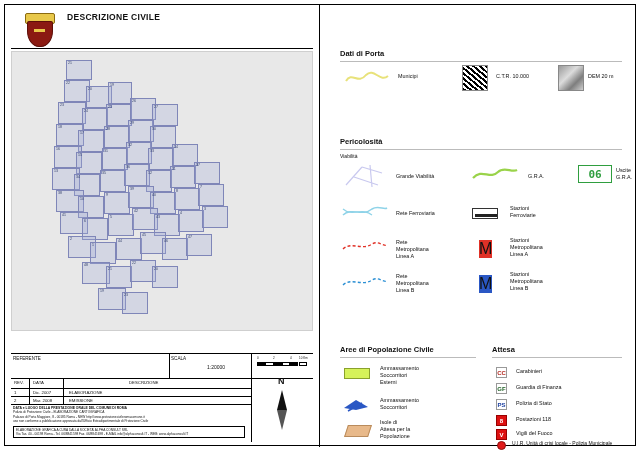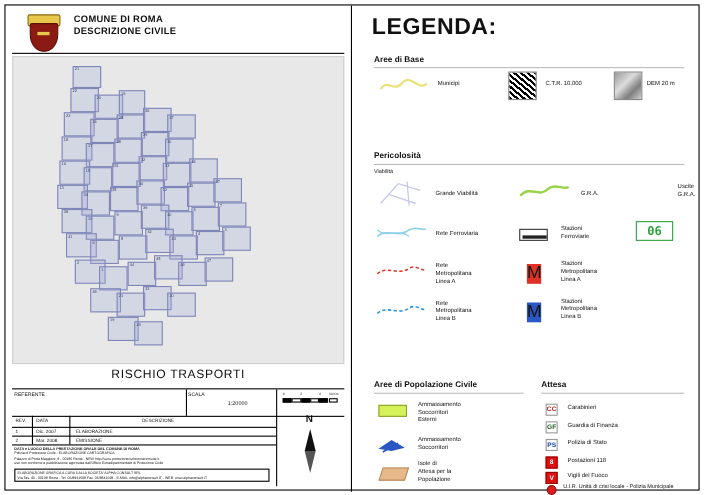--- a/index.html
+++ b/index.html
@@ -111,21 +111,21 @@
   .sw{position:absolute;}
   .ctr{width:26px;height:26px;background:
     repeating-linear-gradient(40deg,#000 0 2px,#fff 2px 4px),
     #fff;border:1px solid #888;box-sizing:border-box;}
   .dem{width:26px;height:26px;
     background:linear-gradient(135deg,#9a9a9a,#dcdcdc 40%,#7e7e7e 70%,#cfcfcf);
     border:1px solid #888;box-sizing:border-box;}
   .badge-gra{
     width:34px;height:18px;border:1px solid #2f9e3f;box-sizing:border-box;
     color:#2f9e3f;font-size:11px;font-weight:bold;text-align:center;line-height:17px;
-    font-family:"DejaVu Sans Mono", monospace;background:#fff;margin-top:36px;
+    font-family:"DejaVu Sans Mono", monospace;background:#fff;
   }
   .metro-a{background:#e03127;}
   .metro-b{background:#2a57c4;}
   .station{
     width:26px;height:11px;border:1px solid #333;background:#fff;box-sizing:border-box;position:relative;
   }
   .station:after{
     content:"";position:absolute;left:2px;top:5px;width:22px;height:3px;background:#222;
   }
   .amm-est{width:26px;height:11px;background:#d6f25a;border:1px solid #8aa12c;box-sizing:border-box;}
@@ -148,21 +148,20 @@
   <div class="vsplit"></div>
 
   <div class="left">
 
     <div class="hdr">
       <div class="crest">
         <div class="crown"></div>
           <div class="shield"></div>
       </div>
       <div class="hdr-text">
-        <div>COMUNE DI ROMA</div>
         <div>DESCRIZIONE CIVILE</div>
       </div>
     </div>
 
     <div class="mapbox" id="mapbox">
         <div class="tile" style="left: 54px; top: 8px; width: 26px; height: 20px;">
           <span>21</span>
         </div>
         <div class="tile" style="left: 52px; top: 28px; width: 26px; height: 22px;">
           <span>22</span>
@@ -315,21 +314,20 @@
           <span>20</span>
         </div>
         <div class="tile" style="left: 86px; top: 236px; width: 28px; height: 22px;">
           <span>19</span>
         </div>
         <div class="tile" style="left: 110px; top: 240px; width: 26px; height: 22px;">
           <span>23</span>
         </div>
       </div>
 
-    <div class="maptitle">RISCHIO TRASPORTI</div>
 
     <div class="cartouche">
       <div class="cart-row1"></div>
       <div class="v1"></div>
       <div class="v2"></div>
       <div class="cart-ref">REFERENTE</div>
       <div class="cart-scala">SCALA</div>
       <div class="cart-scalaval">1:20000</div>
 
       <div class="cart-row2">
@@ -378,23 +376,22 @@
 
       <div class="north">
         <div class="n">N</div>
         <div class="needle-up"></div>
         <div class="needle-dn"></div>
       </div>
     </div>
   </div>
 
   <div class="right">
-    <div class="legenda">LEGENDA:</div>
-
-    <div class="sec-title" style="left:20px;top:44px;">Aree di Base</div>
+
+    <div class="sec-title" style="left:20px;top:44px;">Dati di Porta</div>
     <div class="hr" style="left:20px;top:56px;width:282px;"></div>
 
     <div class="sw" style="left:24px;top:62px;width:46px;height:22px;">
       <svg width="46" height="22" viewBox="0 0 46 22">
         <path d="M2,14 C8,4 14,18 22,8 C30,0 36,16 44,9" stroke="#e8e27a" stroke-width="2" fill="none"></path>
       </svg>
     </div>
     <div class="item-label" style="left:78px;top:68px;">Municipi</div>
 
     <div class="sw ctr" style="left:142px;top:60px;"></div>

